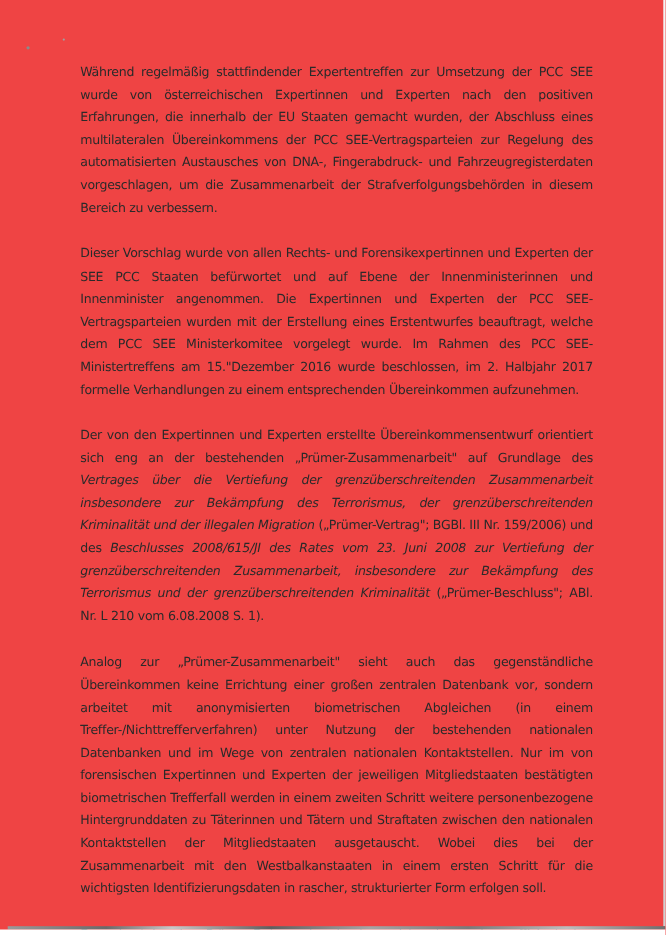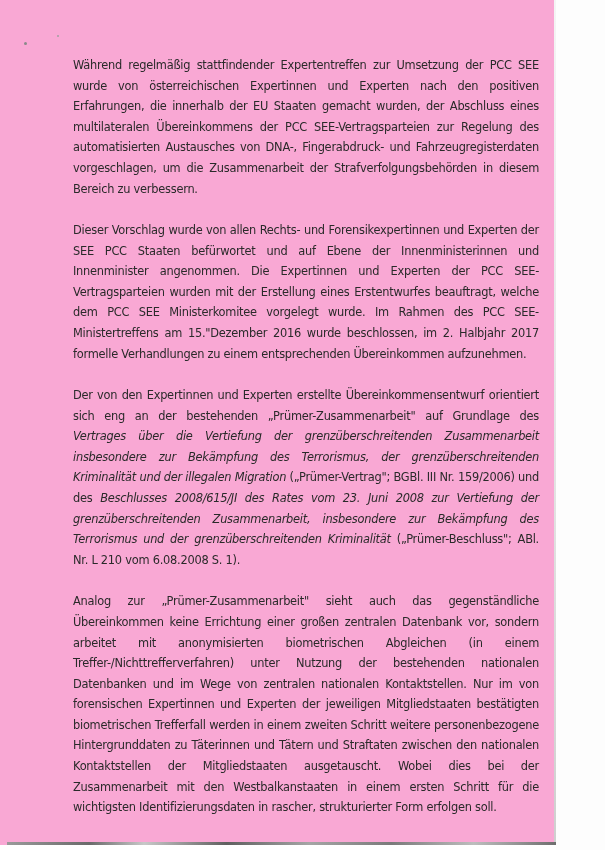--- a/index.html
+++ b/index.html
@@ -4,22 +4,22 @@
 <style>
   html, body { margin: 0; padding: 0; }
   body {
     width: 605px; height: 850px; overflow: hidden;
     background: #fdfdfd;
     position: relative;
     font-family: "DejaVu Sans", sans-serif;
     color: #2a2a2a;
   }
   .page {
-    position: absolute; left: 0; top: 0; width: 556px; height: 850px;
-    background: #f9a8d4;
+    position: absolute; left: 0; top: 0; width: 605px; height: 850px;
+    background: #ef4444;
   }
   .scan-dot {
     position: absolute; border-radius: 50%; background: #8a8a8a;
   }
   .right-edge {
     position: absolute; right: 0; top: 0; width: 2px; height: 842px;
     background: linear-gradient(to bottom, #f4f4f4, #e2e2e2 60%, #cfcfcf);
   }
   .bottom-edge {
     position: absolute; left: 7px; right: 0; top: 842px; height: 3px;

